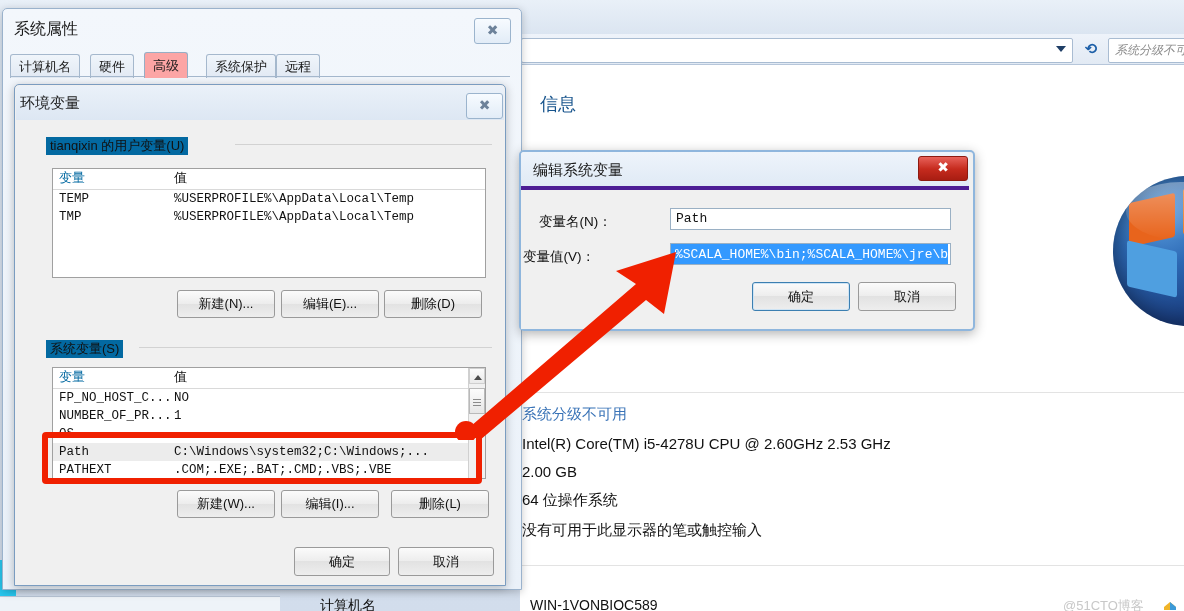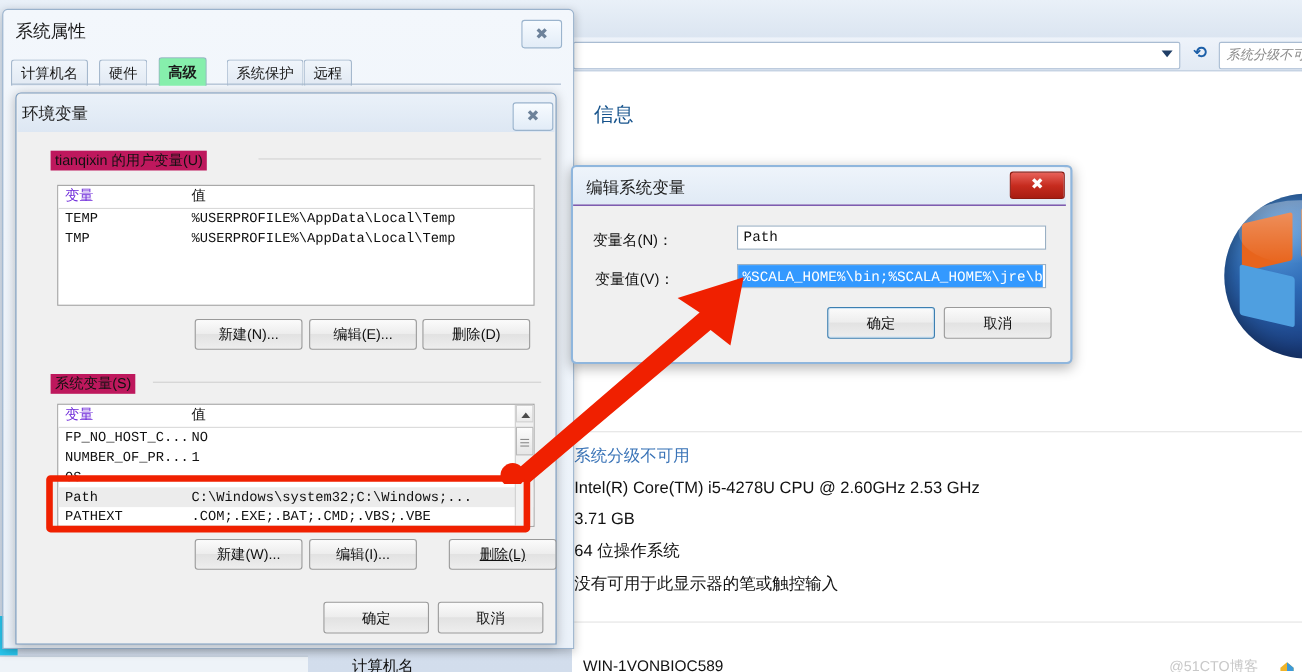--- a/index.html
+++ b/index.html
@@ -72,43 +72,43 @@
   #sp-close{position:absolute;left:474px;top:18px;width:35px;height:24px;
     background:linear-gradient(to bottom,#f7fbff 0%,#e2ecf7 100%);
     border:1px solid #9bb4cd;border-radius:3px;}
   #sp-close .glyph{display:block;text-align:center;line-height:22px;font-size:14px;
     color:#6d829a;font-weight:bold;}
 
   #sp-tabs{position:absolute;left:10px;top:52px;width:330px;height:25px;}
   .tab{position:absolute;top:2px;height:23px;padding:0 8px;line-height:23px;font-size:13px;
     color:#1a1a1a;background:linear-gradient(to bottom,#f0f5fb 0%,#e1e9f3 100%);
     border:1px solid #a5b8cd;border-bottom:none;border-radius:3px 3px 0 0;white-space:nowrap;}
-  .tab.active{top:0;height:25px;line-height:25px;background:#86efac;
-    border-color:#97aec5;z-index:3;font-weight:bold;}
+  .tab.active{top:0;height:25px;line-height:25px;background:#fca5a5;
+    border-color:#97aec5;z-index:3;}
   #sp-tabline{position:absolute;left:10px;top:76px;width:500px;height:1px;background:#a5b8cd;}
 
   
   #envdlg{position:absolute;left:14px;top:84px;width:490px;height:500px;
     background:#f0f0f0;border:1px solid #7a9cc0;border-radius:5px 5px 0 0;
     box-shadow:0 2px 10px rgba(0,0,0,.25);}
   #env-titlebar{position:absolute;left:1px;top:1px;width:488px;height:34px;
     background:linear-gradient(to bottom,#eaf1f9 0%,#dde7f3 100%);border-radius:4px 4px 0 0;}
   #env-title{position:absolute;left:20px;top:94px;font-size:15px;color:#1a1a1a;}
   #env-close{position:absolute;left:466px;top:93px;width:35px;height:24px;
     background:linear-gradient(to bottom,#f7fbff 0%,#e2ecf7 100%);
     border:1px solid #9bb4cd;border-radius:3px;}
   #env-close .glyph{display:block;text-align:center;line-height:22px;font-size:14px;
     color:#6d829a;font-weight:bold;}
 
-  .grp-label{position:absolute;font-size:13px;color:#111;background:#be185d;padding:0 4px;}
+  .grp-label{position:absolute;font-size:13px;color:#111;background:#0369a1;padding:0 4px;}
   .grp-line{position:absolute;height:1px;background:#d2d2d2;}
 
   .listbox{position:absolute;background:#ffffff;border:1px solid #a0a0a0;overflow:hidden;}
   .lb-head{display:flex;height:20px;border-bottom:1px solid #d9d9d9;background:#ffffff;}
-  .lb-head .c1{width:115px;padding-left:6px;font-size:13px;color:#6d28d9;line-height:20px;}
+  .lb-head .c1{width:115px;padding-left:6px;font-size:13px;color:#0369a1;line-height:20px;}
   .lb-head .c2{flex:1;font-size:13px;color:#111;line-height:20px;}
   .lb-row{display:flex;height:18px;line-height:18px;}
   .lb-row.sel{background:#ececec;}
   .lb-row .c1{width:115px;padding-left:6px;font-size:12.5px;color:#111;white-space:nowrap;overflow:hidden;}
   .lb-row .c2{flex:1;font-size:12.5px;color:#111;white-space:nowrap;overflow:hidden;}
 
   .scrollbar{position:absolute;top:0;right:0;width:16px;height:100%;
     background:#f1f1f1;border-left:1px solid #d0d0d0;}
   .sb-up{position:absolute;top:0;left:0;width:16px;height:16px;
     background:linear-gradient(to bottom,#fbfbfb,#eaeaea);border:1px solid #cfcfcf;box-sizing:border-box;}
@@ -129,21 +129,21 @@
     box-shadow:0 3px 12px rgba(0,0,0,.3);}
   #ed-titlebar{position:absolute;left:0;top:0;width:448px;height:34px;
     background:linear-gradient(to bottom,#eef4fb 0%,#e0eaf5 100%);border-radius:3px 3px 0 0;}
   #ed-title{position:absolute;left:12px;top:9px;font-size:15px;color:#1a1a1a;text-align:right;}
   #ed-close{position:absolute;left:397px;top:4px;width:48px;height:23px;
     background:linear-gradient(to bottom,#e8625a 0%,#c62b1e 52%,#a81d12 100%);
     border:1px solid #8d1a10;border-radius:3px;}
   #ed-close .glyph{display:block;text-align:center;line-height:21px;font-size:14px;
     color:#ffffff;font-weight:bold;}
   #ed-body{position:absolute;left:0;top:34px;width:448px;height:139px;background:#f0f0f0;
-    border-top:1px solid #4c1d95;}
+    border-top:4px solid #4c1d95;}
   .ed-lab{position:absolute;font-size:13.5px;color:#111;}
   .ed-inp{position:absolute;height:22px;background:#ffffff;border:1px solid #9ab0c4;
     box-sizing:border-box;overflow:hidden;}
   .ed-inp span{display:block;padding:2px 0 0 5px;font-size:13px;color:#111;white-space:nowrap;}
   .ed-inp.selected span{background:#3399ff;color:#ffffff;display:inline-block;padding:3px 0 3px 4px;}
 
   
   #redbox{position:absolute;left:42px;top:432px;width:428px;height:40px;
     border:6px solid #f02000;border-radius:4px;}
   #arrow-svg{position:absolute;left:440px;top:240px;width:260px;height:200px;}
@@ -171,21 +171,21 @@
 
   <div id="cp-content"></div>
 
   <div id="cp-heading">信息</div>
 
   <div id="cp-sep1"></div>
 
   <div id="cp-info">
     <div class="rating">系统分级不可用</div>
     <div class="line">Intel(R) Core(TM) i5-4278U CPU @ 2.60GHz   2.53 GHz</div>
-    <div class="line">3.71 GB</div>
+    <div class="line">2.00 GB</div>
     <div class="line">64 位操作系统</div>
     <div class="line">没有可用于此显示器的笔或触控输入</div>
   </div>
 
   <div id="cp-sep2"></div>
   <div id="cp-bottomrow"></div>
   <div id="cp-bot-label">计算机名</div>
   <div id="cp-bot-value">WIN-1VONBIOC589</div>
 
   <div id="orb">
@@ -280,39 +280,39 @@
     <div class="sb-thumb">
       <i style="top:10px;"></i>
         <i style="top:13px;"></i>
         <i style="top:16px;"></i>
     </div>
   </div>
 </div>
 
 <div class="btn" style="left:177px;top:490px;width:96px;">新建(W)...</div>
 <div class="btn" style="left:281px;top:490px;width:96px;">编辑(I)...</div>
-<div class="btn" style="left:408px;top:490px;width:96px;text-decoration:underline;">删除(L)</div>
+<div class="btn" style="left:391px;top:490px;width:96px;">删除(L)</div>
 
 <div class="btn" style="left:294px;top:547px;width:94px;height:27px;line-height:27px;">确定</div>
 <div class="btn" style="left:398px;top:547px;width:94px;height:27px;line-height:27px;">取消</div>
 
 <div id="editdlg">
   <div id="ed-titlebar"></div>
   <div id="ed-title">编辑系统变量</div>
   <div id="ed-close">
     <span class="glyph">✖</span>
   </div>
 
   <div id="ed-body">
     <div class="ed-lab" style="left:18px;top:23px;">变量名(N)：</div>
     <div class="ed-inp" style="left:149px;top:18px;width:281px;">
       <span class="mono">Path</span>
     </div>
 
-    <div class="ed-lab" style="left:20px;top:58px;">变量值(V)：</div>
+    <div class="ed-lab" style="left:2px;top:58px;">变量值(V)：</div>
     <div class="ed-inp selected" style="left:149px;top:53px;width:281px;">
       <span class="mono">%SCALA_HOME%\bin;%SCALA_HOME%\jre\b</span>
     </div>
 
     <div class="btn default" style="left:231px;top:92px;width:96px;height:27px;line-height:27px;">确定</div>
     <div class="btn" style="left:337px;top:92px;width:96px;height:27px;line-height:27px;">取消</div>
   </div>
 </div>
 
 <div id="redbox"></div>

